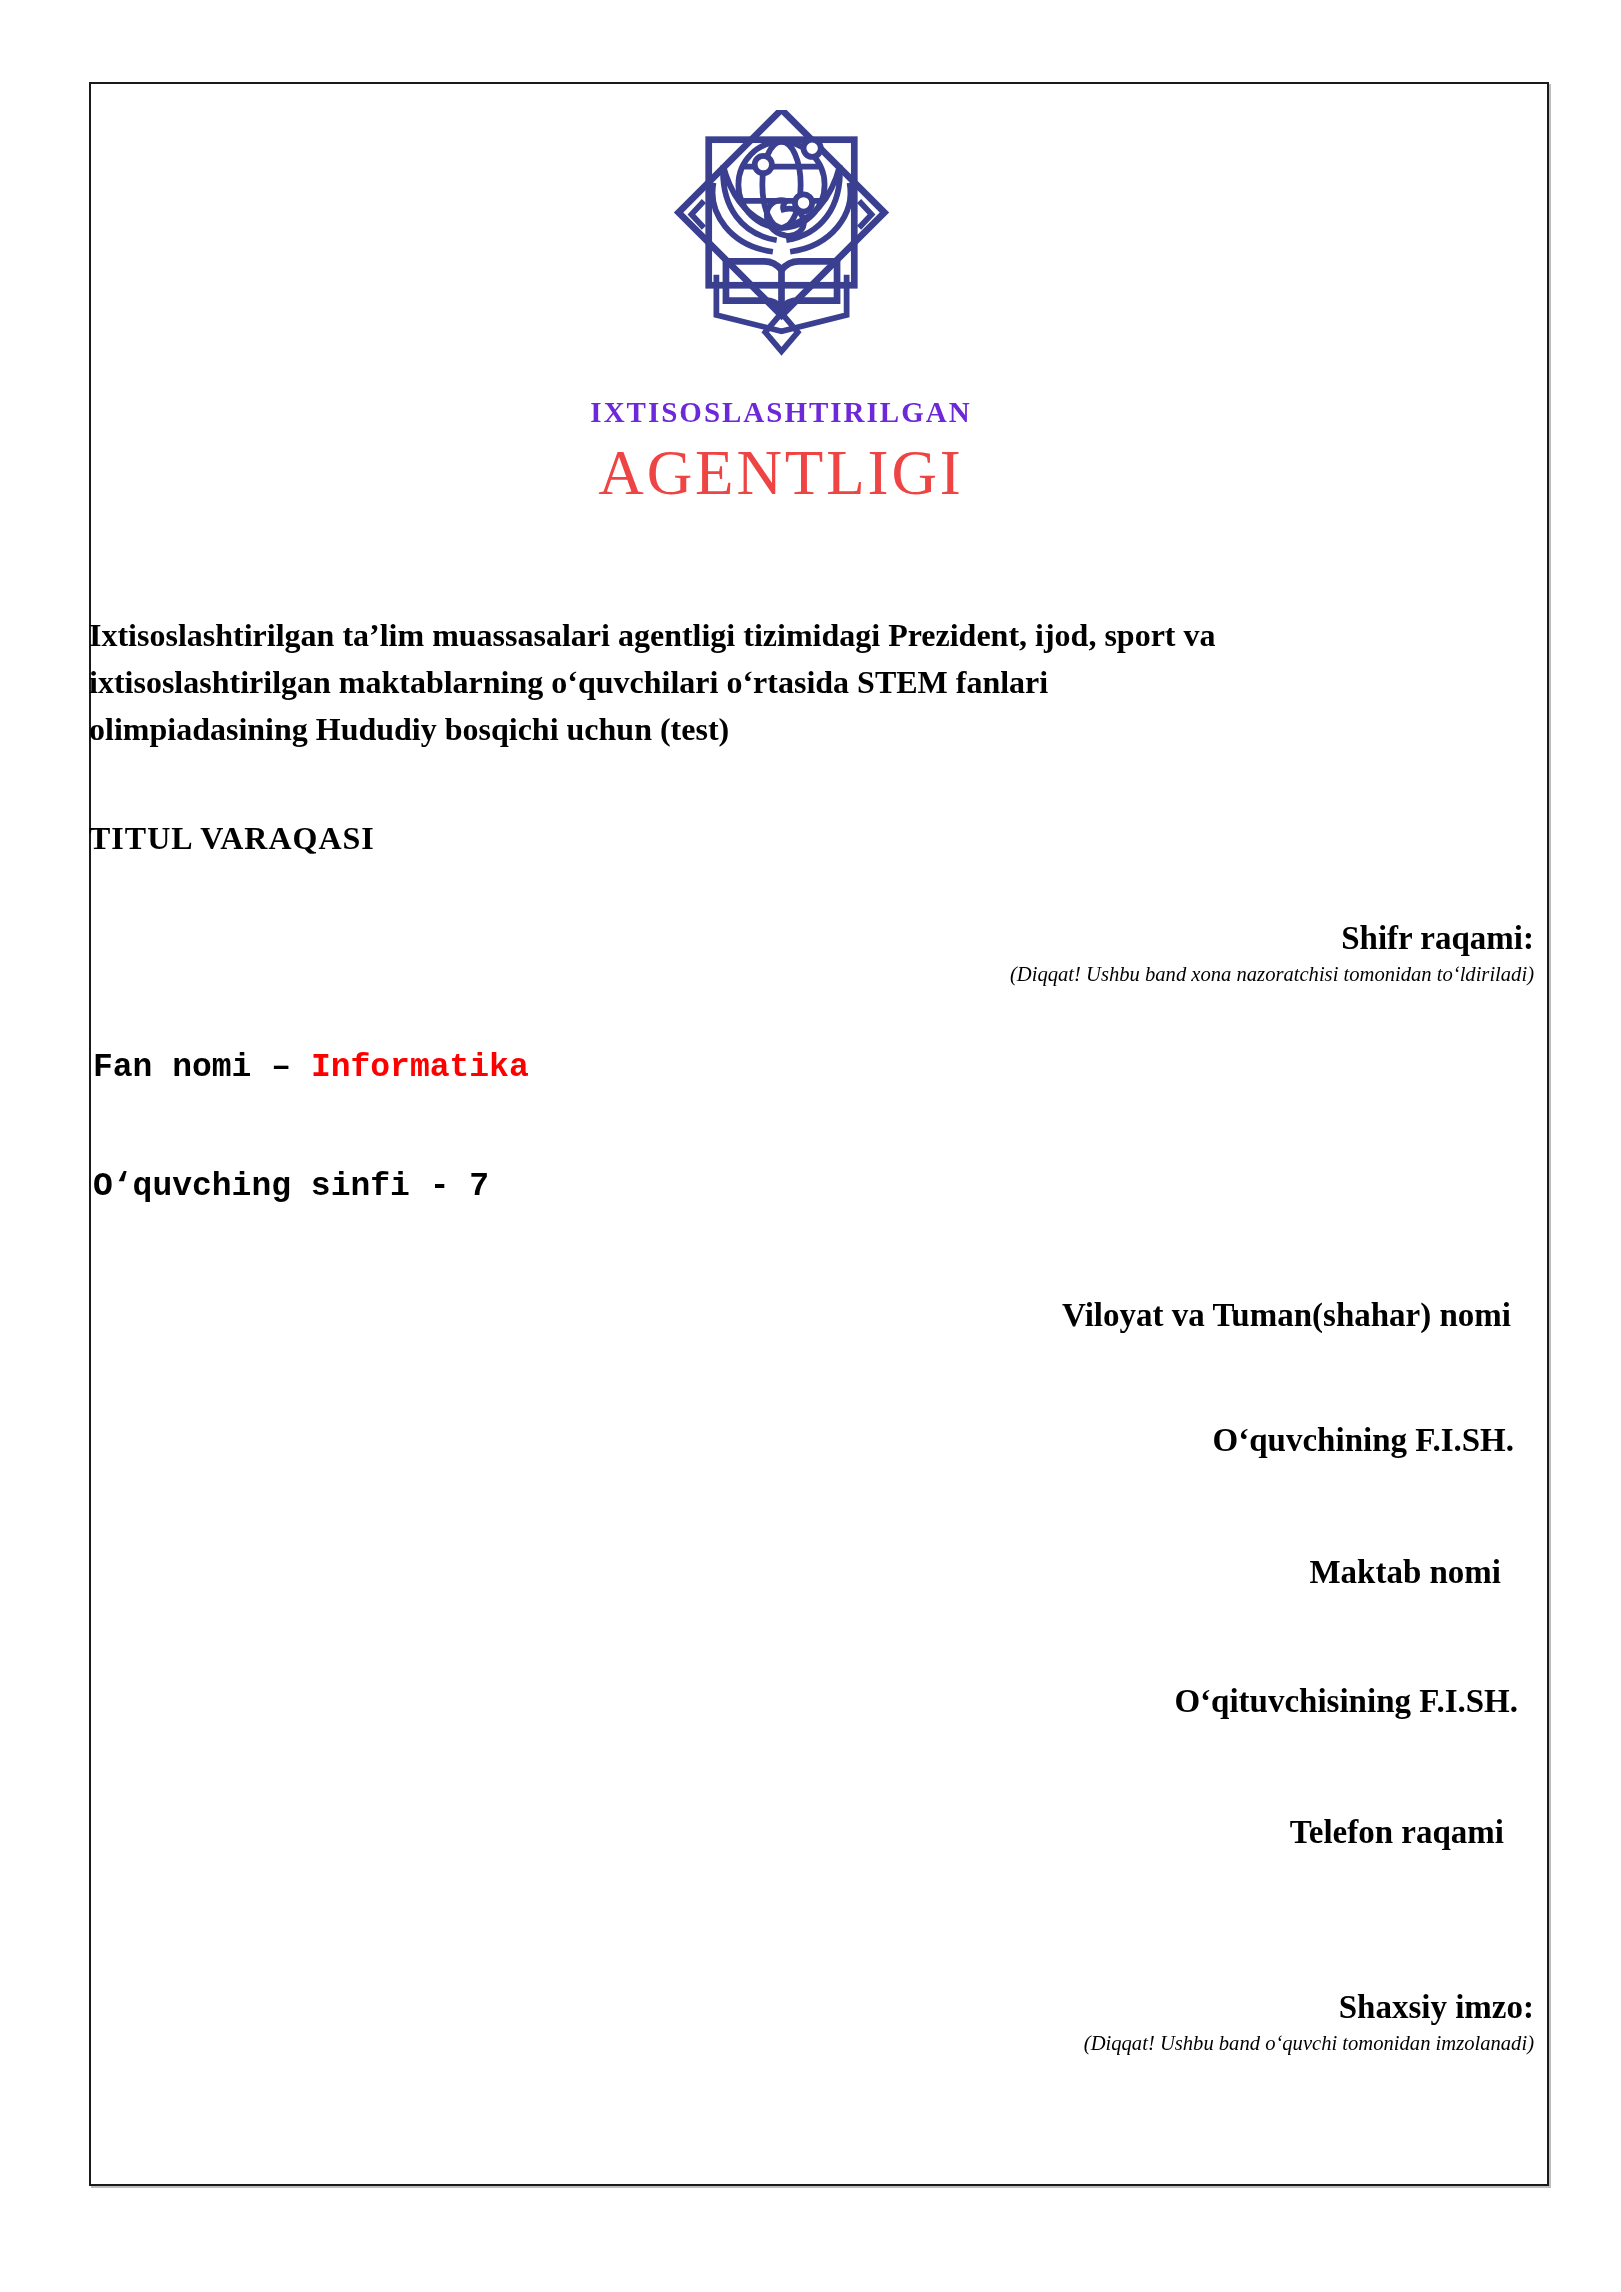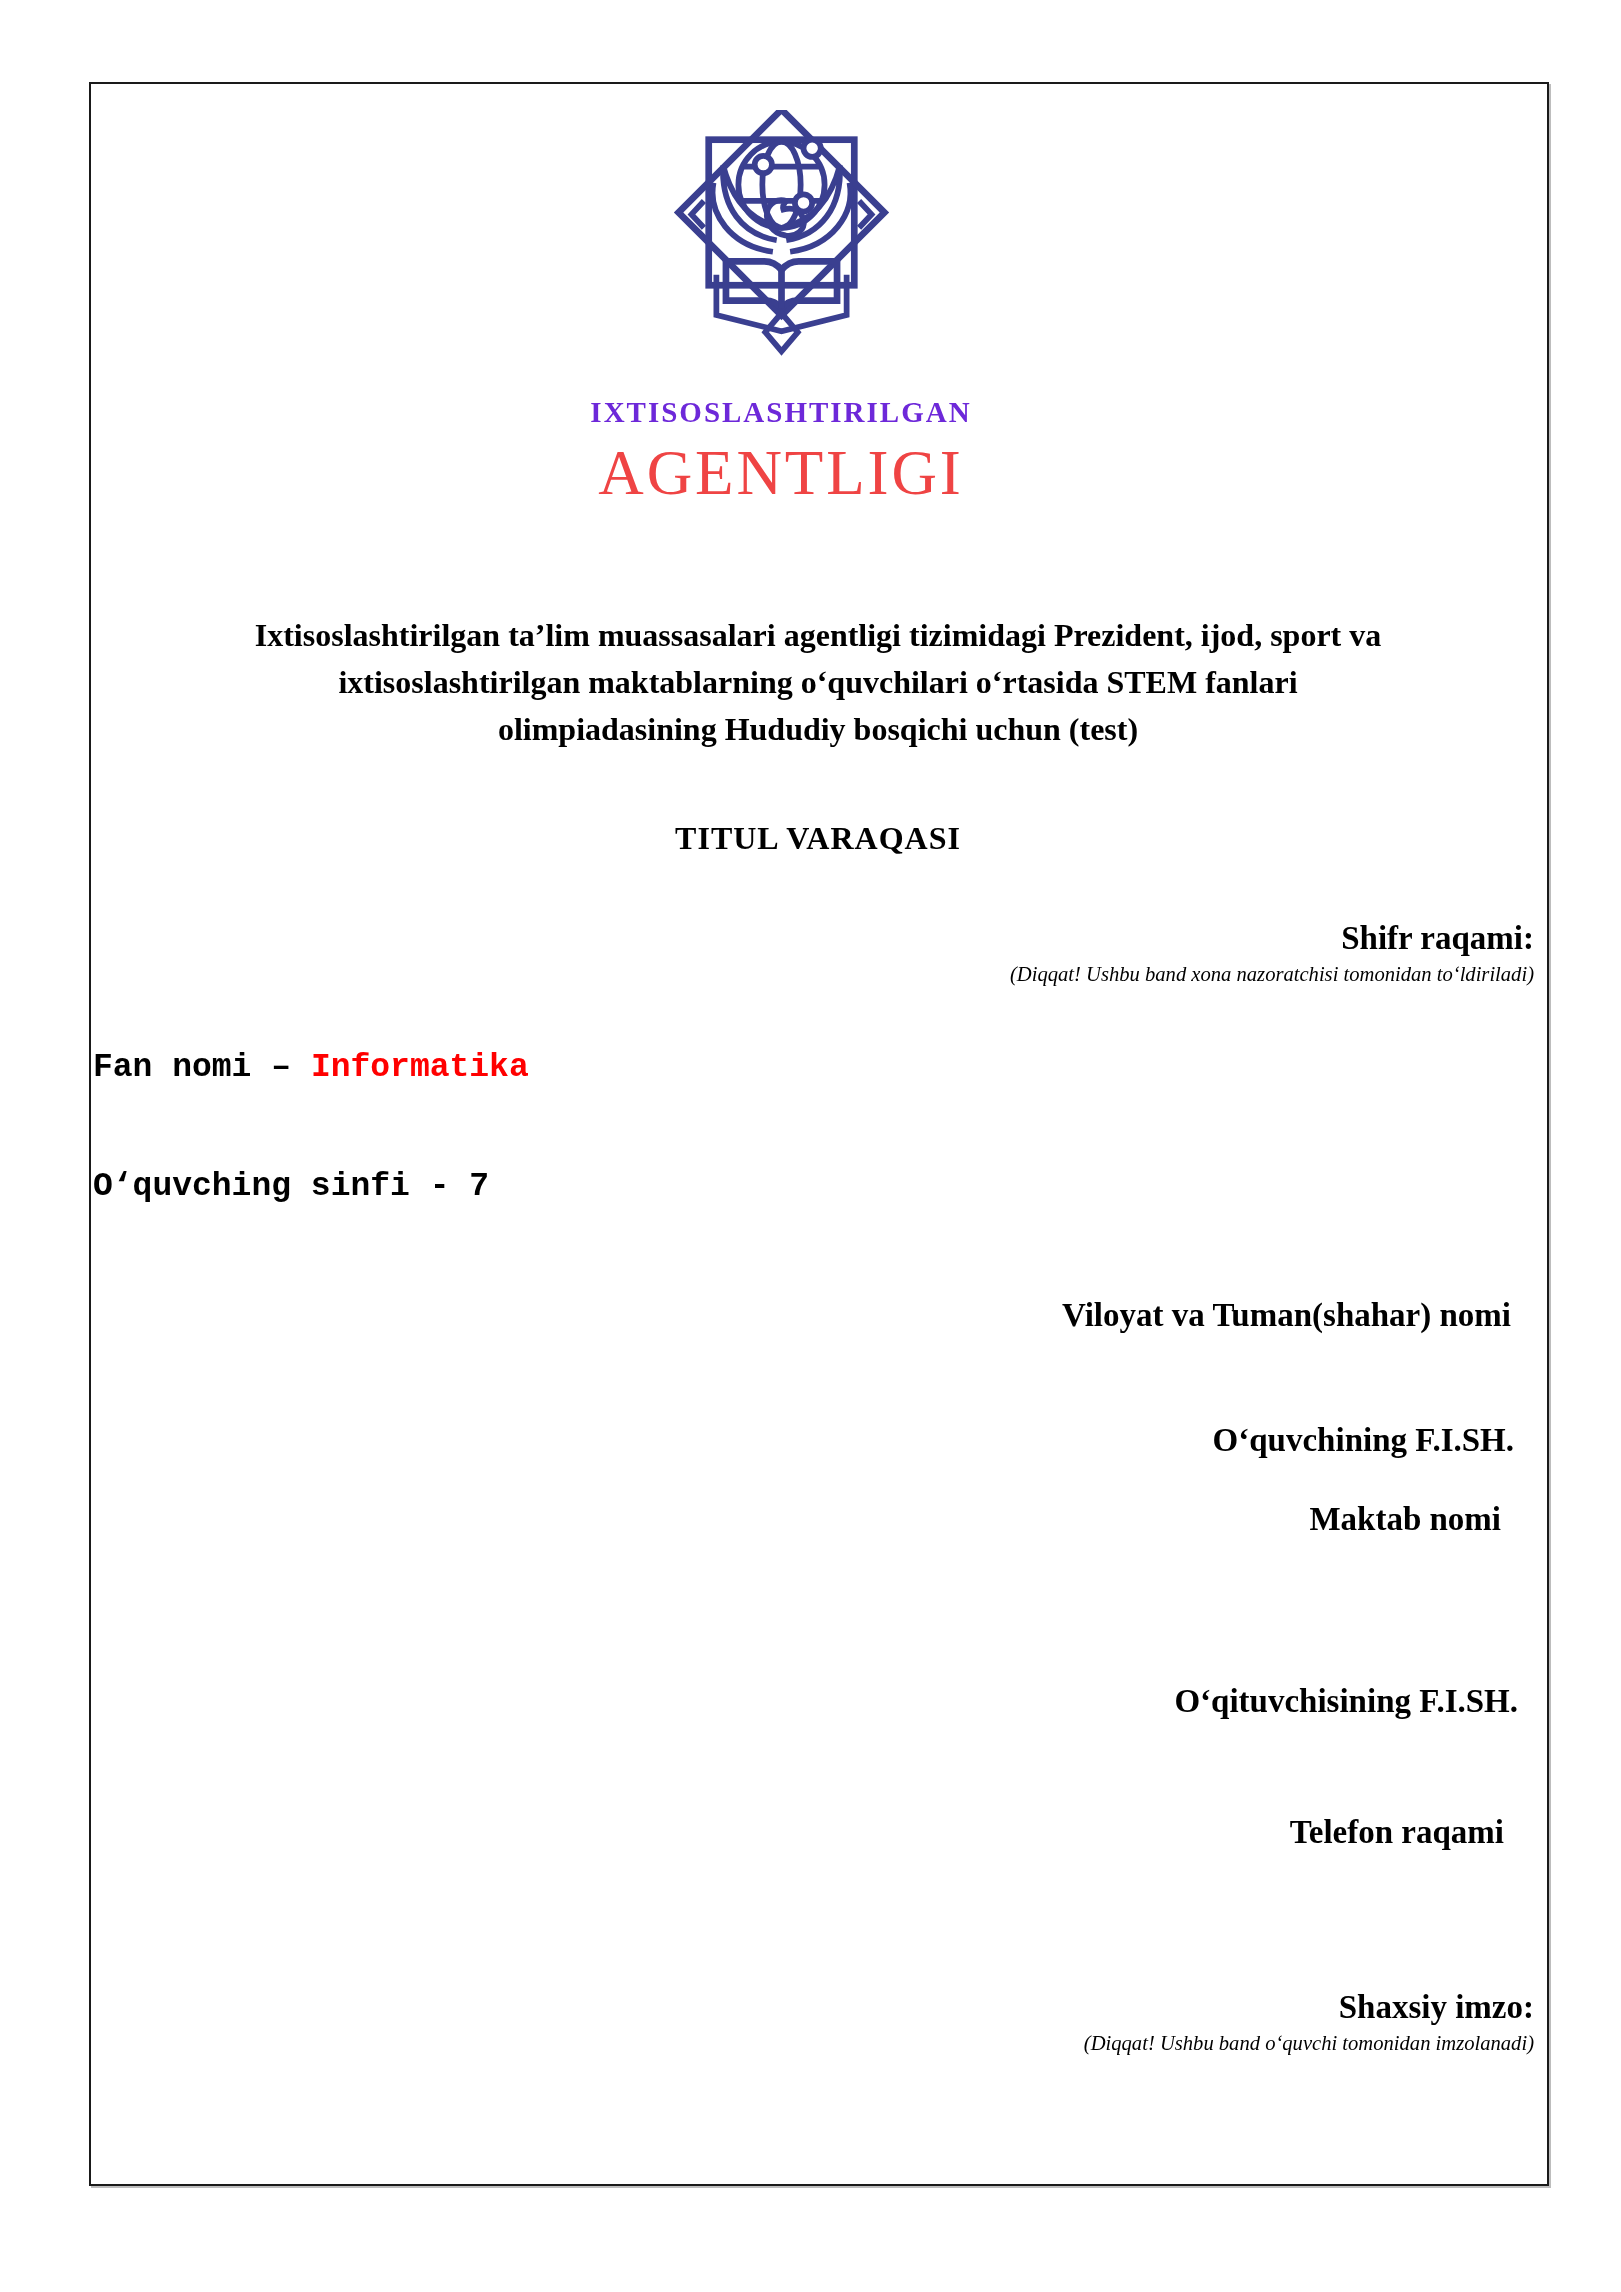--- a/index.html
+++ b/index.html
@@ -18,21 +18,21 @@
   .emblem{display:inline-block;}
   .logo-l12{
     font-weight:bold;font-size:29px;line-height:45px;letter-spacing:2px;
     color:#6d28d9;white-space:nowrap;
   }
   .logo-l3{
     font-weight:normal;font-size:63px;line-height:63px;letter-spacing:2.9px;
     color:#ef4444;margin-top:7px;white-space:nowrap;
   }
   
-  .title-block{position:absolute;left:89px;width:1458px;top:612px;text-align:center;}
+  .title-block{position:absolute;left:89px;width:1458px;top:612px;text-align:left;}
   .title-line{font-weight:bold;font-size:32px;line-height:47px;}
   .subtitle{font-weight:bold;font-size:32px;letter-spacing:1px;margin-top:67px;}
   
   .row{position:absolute;display:flex;align-items:flex-end;flex-direction:column;}
   .lbl{font-weight:bold;font-size:33px;line-height:38px;white-space:nowrap;}
   .uline{flex:1 1 auto;border-bottom:2.9px solid #000;margin-bottom:4.9px;}
   .uline.low{margin-bottom:2.9px;}
   .uline.high{margin-bottom:6.9px;}
   .uline.seg1{flex:0 0 500px;}
   .note{
@@ -100,21 +100,21 @@
     <span class="lbl">Viloyat va Tuman(shahar) nomi</span>
     <span class="uline low"></span>
   </div>
 
   <div class="row" style="left:133px;right:107px;top:1421px;height:39px;">
     <span class="lbl">O‘quvchining F.I.SH.</span>
     <span class="uline low seg1"></span>
     <span class="uline high"></span>
   </div>
 
-  <div class="row" style="left:133px;right:120px;top:1500px;height:39px;justify-content:space-between;">
+  <div class="row" style="left:133px;right:120px;top:1553px;height:39px;justify-content:space-between;">
     <span class="lbl">Maktab nomi</span>
     <span class="uline low"></span>
   </div>
 
   <div class="row" style="left:120px;right:103px;top:1682px;height:39px;">
     <span class="lbl">O‘qituvchisining F.I.SH.</span>
     <span class="uline low"></span>
   </div>
 
   <div class="row" style="left:120px;right:117px;top:1813px;height:39px;">

